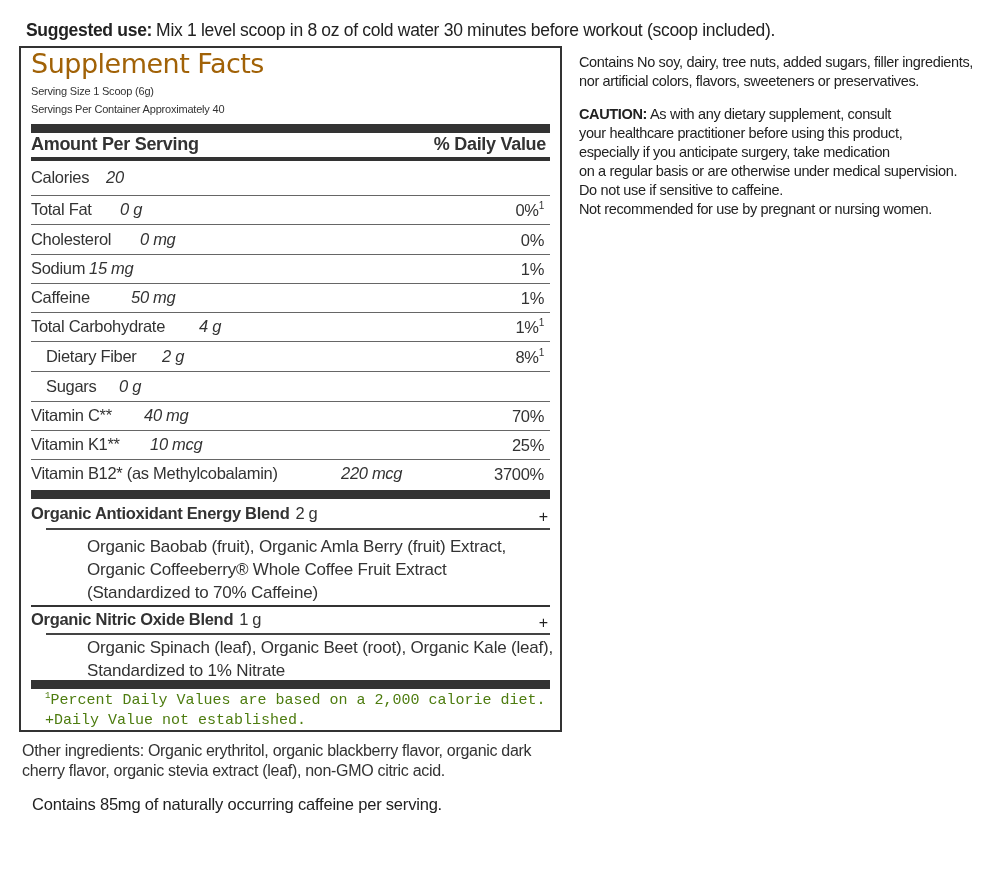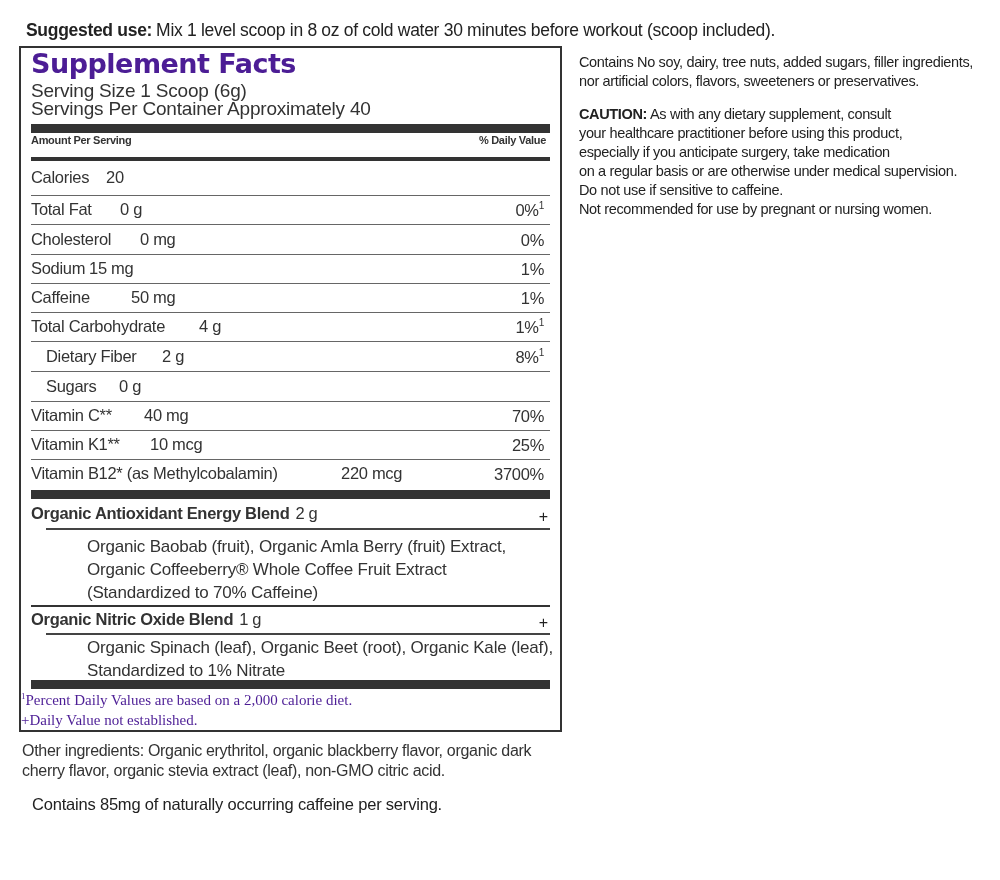--- a/index.html
+++ b/index.html
@@ -13,63 +13,64 @@
     font-size: 17.5px; letter-spacing: -0.3px; white-space: nowrap;
   }
   .suggested b { font-weight: bold; margin-right: 4px; }
 
   .facts {
     position: absolute; left: 19px; top: 46px; width: 543px; height: 686px;
     border: 2px solid #333333; box-sizing: border-box;
   }
   .title {
     position: absolute; left: 10px; top: 0px;
-    font-family: "DejaVu Sans", sans-serif; font-weight: bold; font-size: 27px;
-    letter-spacing: -0.5px; color: #4c1d95;
+    font-family: "DejaVu Sans", sans-serif; font-weight: normal; font-size: 27px;
+    letter-spacing: -0.5px; color: #a16207;
   }
   .serving {
-    position: absolute; left: 10px; top: 34px; font-size: 19px; line-height: 18px;
+    position: absolute; left: 10px; top: 34px; font-size: 11px; line-height: 18px;
     letter-spacing: -0.2px; color: #333;
   }
   .thickbar {
     position: absolute; left: 10px; right: 10px; height: 9px; background: #333333;
   }
   .thinbar { position: absolute; left: 10px; right: 10px; height: 1.5px; background: #555; }
   .medbar { position: absolute; left: 10px; right: 10px; height: 4px; background: #333; }
   .hdr {
     position: absolute; left: 10px; right: 14px; top: 86px;
-    font-weight: bold; font-size: 11px; letter-spacing: -0.3px; color: #333;
+    font-weight: bold; font-size: 18px; letter-spacing: -0.3px; color: #333;
     display: flex; justify-content: space-between;
   }
   .row {
     position: absolute; left: 10px; right: 10px; height: 29px;
     font-size: 16.5px; letter-spacing: -0.3px; color: #333;
     border-bottom: 1.5px solid #666;
     box-sizing: border-box;
   }
   .row .lbl { position: absolute; top: 4px; }
-  .row .amt { position: absolute; top: 4px; }
+  .row .amt { position: absolute; top: 4px; font-style: italic; }
   .row .dv { position: absolute; right: 6px; top: 4px; }
   .row .dv sup { font-size: 10px; }
   .row.indent .lbl { left: 15px; }
   .row.noline { border-bottom: none; }
 
   .blend-title {
     position: absolute; left: 10px; font-weight: bold; font-size: 16.5px; letter-spacing: -0.3px; color: #333;
   }
   .blend-title .bamt { font-weight: normal; margin-left: 6px; }
   .blend-plus { position: absolute; right: 12px; font-size: 16px; color: #222; }
   .blend-line { position: absolute; left: 25px; right: 10px; height: 1.5px; background: #444; }
   .blend-text {
     position: absolute; left: 26px; width: 500px; font-size: 17px; line-height: 23px;
     letter-spacing: -0.2px; color: #333; margin-left: 40px;
   }
   .footnote {
-    position: absolute; left: 0px; font-family: Liberation Serif, serif; font-size: 15px;
-    color: #4c1d95;
+    position: absolute; left: 0px; font-family: Liberation Mono, monospace; font-size: 15px;
+    color: #4d7c0f;
+    padding-left: 24px;
   }
   .footnote sup { font-size: 9px; }
 
   .other {
     position: absolute; left: 22px; top: 741px; width: 540px;
     font-size: 16px; line-height: 20px; letter-spacing: -0.3px; color: #333;
   }
   .notes { position: absolute; left: 13px; top: 793px; font-size: 16.5px; line-height: 22px; color: #222; letter-spacing: -0.2px; }
   .notes div { white-space: nowrap; }
 

